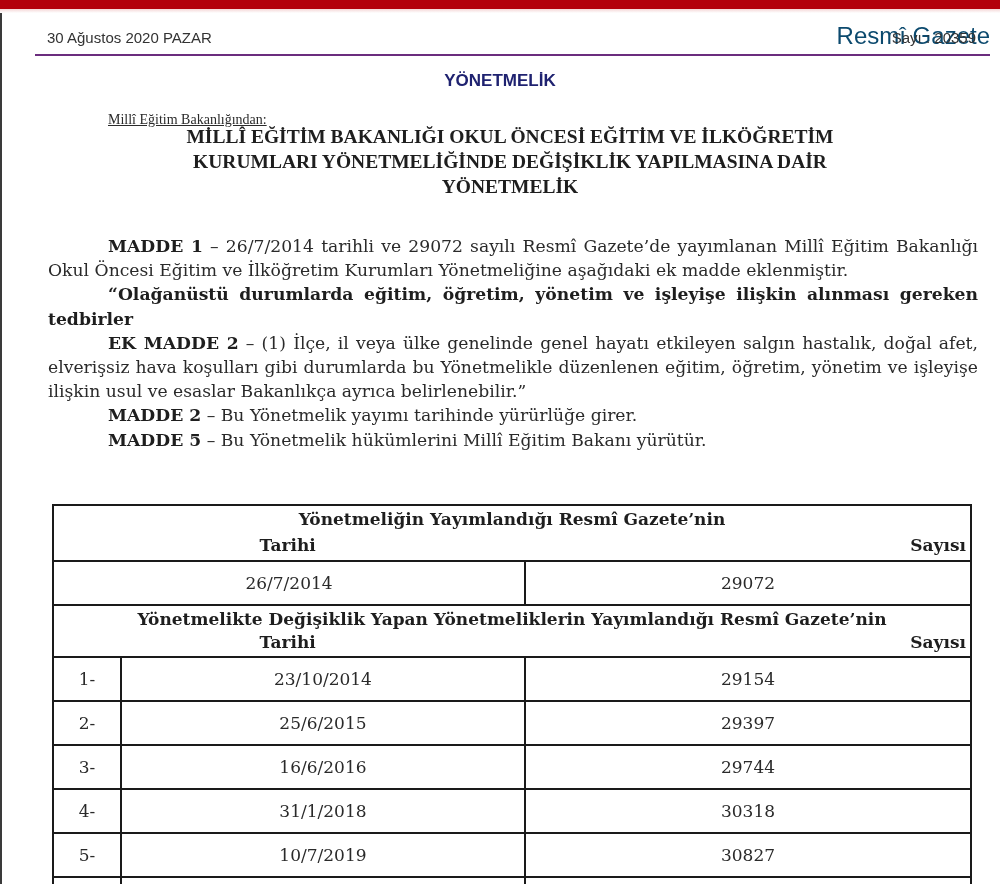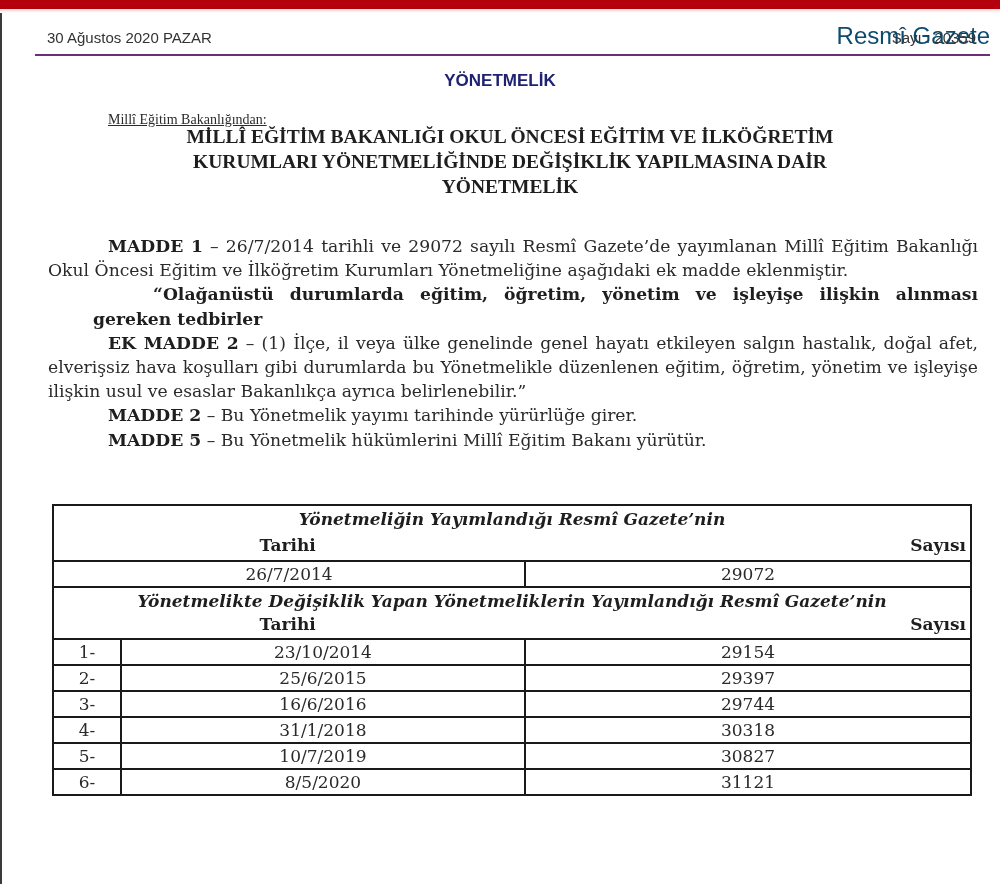--- a/index.html
+++ b/index.html
@@ -18,32 +18,32 @@
   .section { position: absolute; left: 0; right: 0; top: 71px; text-align: center; font-family: "Liberation Sans", "DejaVu Sans", sans-serif; font-weight: bold; font-size: 17px; color: #1f2270; }
 
   .ministry { position: absolute; left: 108px; top: 112px; font-family: "Liberation Serif", serif; font-size: 14px; text-decoration: underline; color: #2a2a2a; }
 
   .doc-title { position: absolute; left: 100px; width: 820px; top: 124px; text-align: center; font-family: "Liberation Serif", serif; font-weight: bold; font-size: 19.5px; line-height: 25px; color: #1e1e1e; }
 
   .body { position: absolute; left: 48px; width: 930px; top: 234px; font-family: "DejaVu Serif", serif; font-size: 17.2px; line-height: 24.2px; color: #2a2a2a; }
   .para { text-align: justify; text-align-last: left; }
   .indent { text-indent: 60px; }
   .b { font-weight: bold; color: #1e1e1e; }
-  .para.bold-para { font-weight: bold; color: #1e1e1e; margin-left: 45px; }
+  .para.bold-para { font-weight: bold; color: #1e1e1e; }
 
   table.info { position: absolute; left: 52px; top: 504px; width: 920px; border-collapse: collapse; font-family: "DejaVu Serif", serif; font-size: 17px; color: #2a2a2a; }
   table.info td { border: 2px solid #1a1a1a; text-align: center; padding: 0; }
   .hdr-cell { height: 56px; font-weight: bold; color: #1e1e1e; position: relative; }
-  .hdr-cell .line1 { position: absolute; left: 0; right: 0; top: 3px; text-align: center; font-style: italic; }
+  .hdr-cell .line1 { position: absolute; left: 0; right: 0; top: 3px; text-align: center; }
   .hdr-cell .col-t { position: absolute; left: 0; width: 51%; top: 29px; text-align: center; }
   .hdr-cell .col-s { position: absolute; right: 4px; width: 49%; top: 29px; text-align: right; }
   .hdr-cell.h2 { height: 52px; }
   .hdr-cell.h2 .col-t { top: 26px; }
   .hdr-cell.h2 .col-s { top: 26px; }
-  .val-cell { height: 26px; line-height: 24px; }
+  .val-cell { height: 44px; line-height: 24px; }
   .num-cell { width: 68px; }
 </style>
 </head>
 <body>
 
 <div class="left-edge"></div>
 <div class="top-bar"></div>
 <div class="top-bar-shadow"></div>
 
 <div class="masthead">

